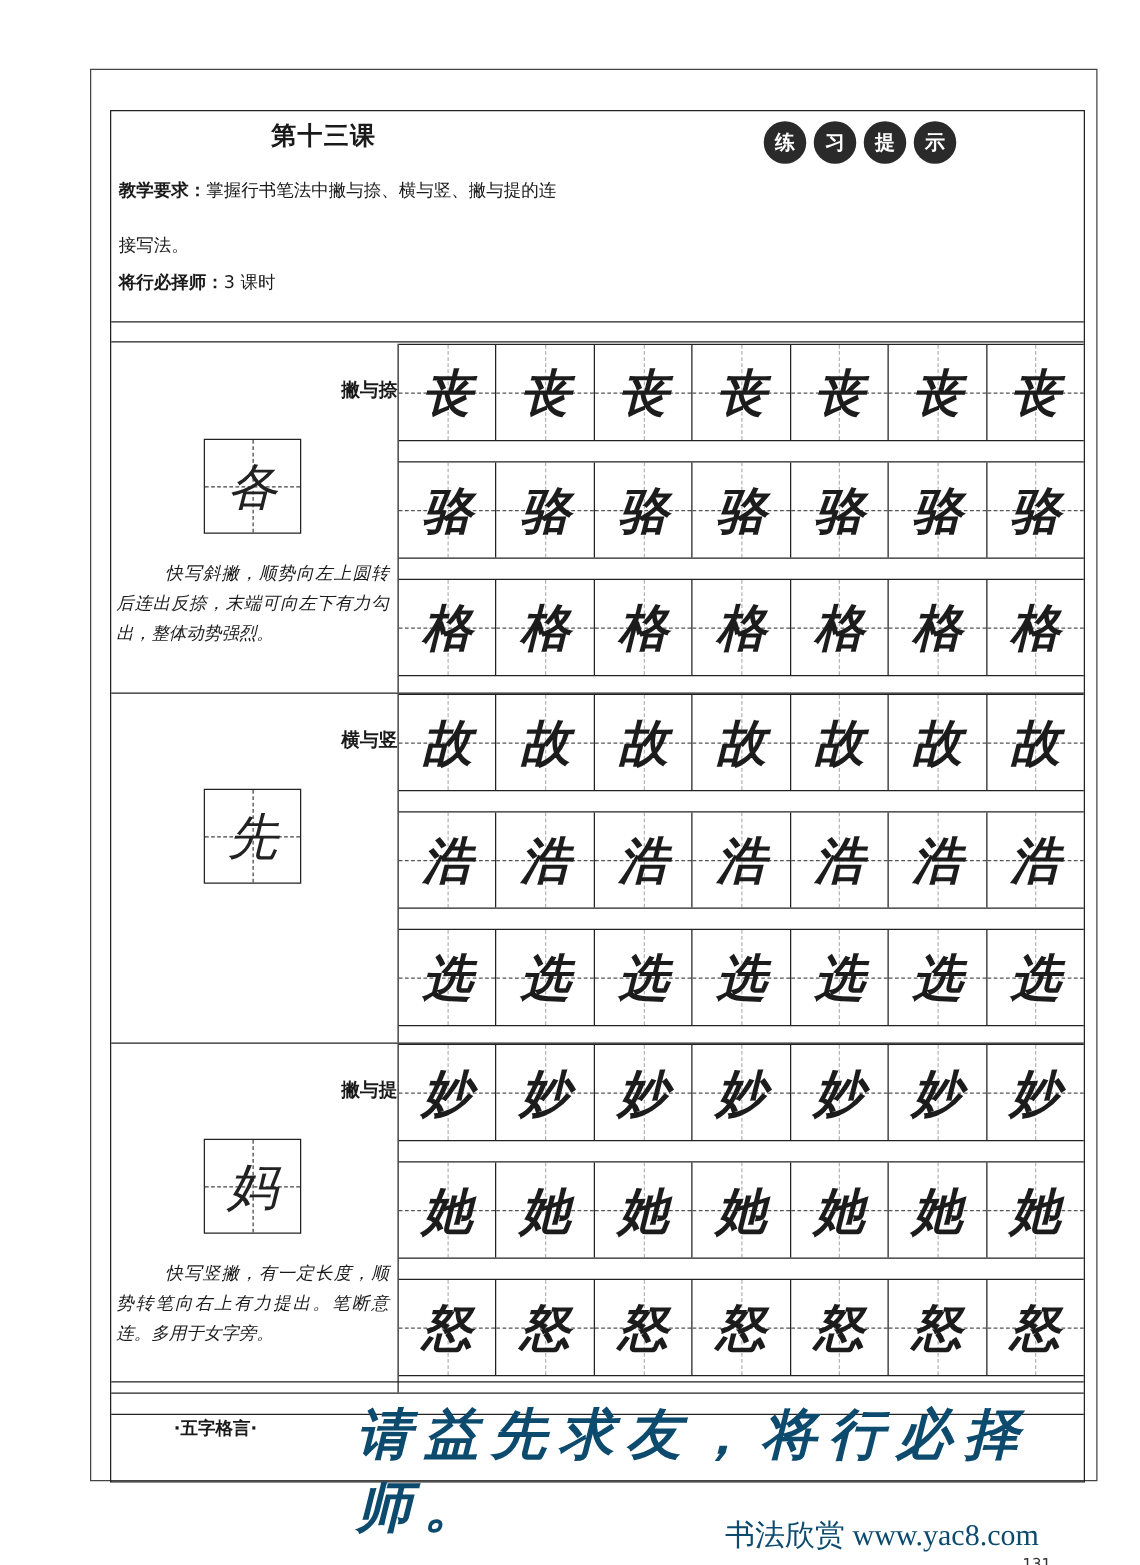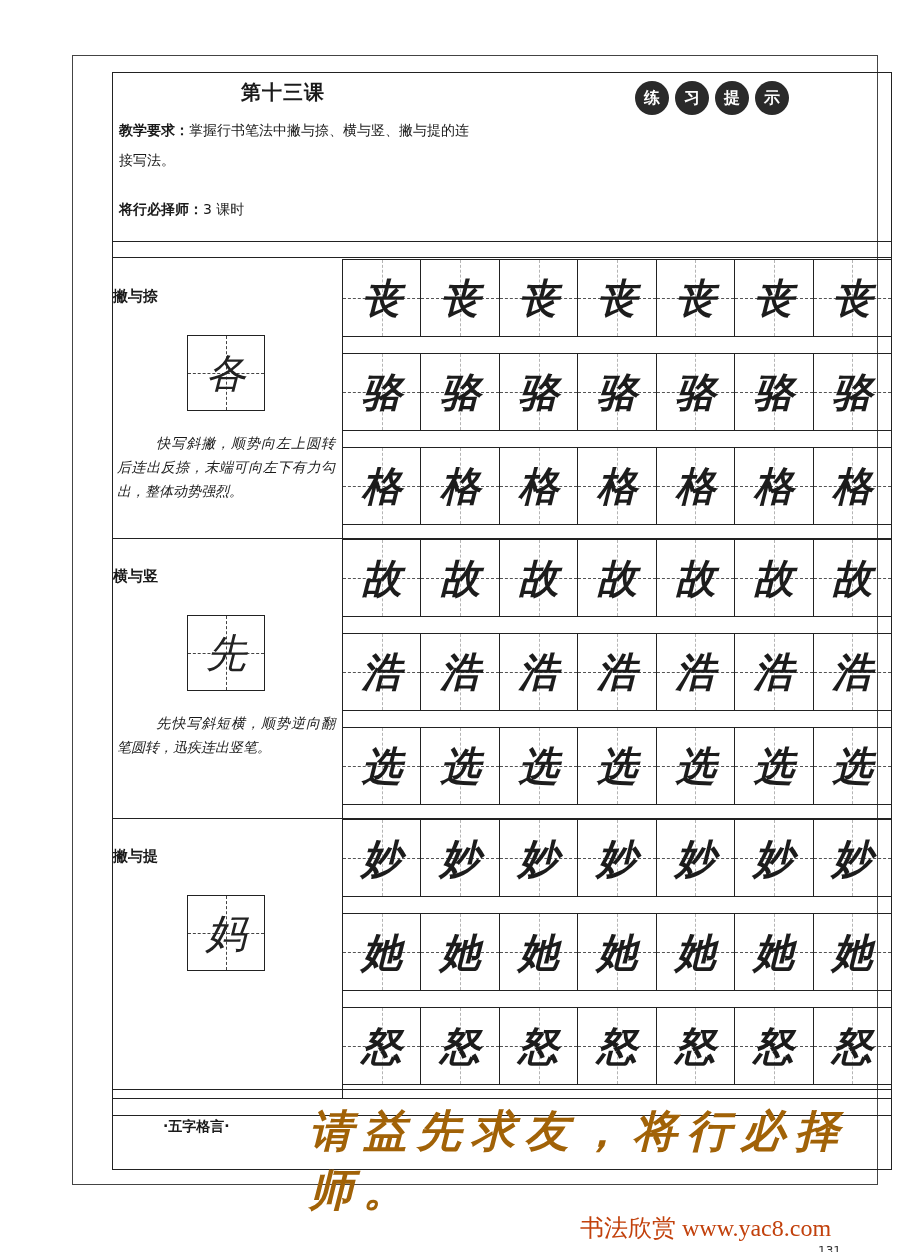--- a/index.html
+++ b/index.html
@@ -7,47 +7,47 @@
     width: 912px; height: 1252px; position: relative; overflow: hidden;
     background: #ffffff;
     font-family: "DejaVu Sans", "Liberation Sans", sans-serif;
     color: #1a1a1a;
   }
   .outer-frame {
     position: absolute; left: 72px; top: 55px; width: 806px; height: 1130px;
     border: 1px solid #444; box-sizing: border-box;
   }
   .inner-frame {
-    position: absolute; left: 88px; top: 72px; width: 780px; height: 1098px;
-    border: 1.5px solid #222; box-sizing: border-box; margin-left: 24px;
+    position: absolute; left: 88px; top: 88px; width: 780px; height: 1098px;
+    border: 1.5px solid #222; box-sizing: border-box;
   }
   
   .header { position: absolute; left: 0; top: 0; width: 100%; height: 168px; border-bottom: 1.5px solid #222; }
   .lesson-title { position: absolute; left: 128px; top: 6px; font-size: 20px; font-weight: bold; letter-spacing: 1px; }
-  .req { position: absolute; left: 6px; top: 42px; width: 360px; font-size: 14px; line-height: 30px; }
+  .req { position: absolute; left: 6px; top: 42px; width: 360px; font-size: 14px; line-height: 44px; }
   .req b { font-weight: bold; }
   .hours { position: absolute; left: 6px; top: 128px; font-size: 14px; }
   .hours b { font-weight: bold; }
   .tips-badges { position: absolute; left: 522px; top: 8px; display: flex; gap: 6px; }
   .badge {
     width: 34px; height: 34px; border-radius: 50%; background: #2a2a2a; color: #fff;
     display: flex; align-items: center; justify-content: center; font-size: 16px; font-weight: bold;
   }
   .tips-text {
     position: absolute; left: 404px; top: 44px; width: 362px; font-size: 14.5px; line-height: 24.5px;
     text-indent: 2em; text-align: justify;
   }
   .gap-row { position: absolute; left: 0; width: 100%; height: 16px; border-bottom: 1.5px solid #222; }
 
   
   .section { position: absolute; left: 0; width: 100%; border-bottom: 1.5px solid #222; box-sizing: border-box; }
   .section-left {
     position: absolute; left: 0; top: 0; width: 230px; height: 100%; border-right: 1.5px solid #222; box-sizing: border-box;
   }
-  .section-title { position: absolute; left: 0; width: 100%; top: 28px; text-align: left; font-size: 15px; font-weight: bold; }
+  .section-title { position: absolute; left: 0; width: 100%; top: 28px; text-align: right; font-size: 15px; font-weight: bold; }
   .sample-box {
     position: absolute; left: 74px; top: 76px; width: 78px; height: 76px; border: 1.5px solid #222; box-sizing: border-box;
   }
   .sample-box .hline { position: absolute; left: 0; right: 0; top: 50%; border-top: 1.5px dashed #444; }
   .sample-box .vline { position: absolute; top: 0; bottom: 0; left: 50%; border-left: 1.5px dashed #444; }
   .sample-char {
     position: absolute; left: 0; top: 0; width: 100%; height: 100%; display: flex; align-items: center; justify-content: center;
     font-family: "DejaVu Serif", serif; font-size: 40px; font-style: italic; color: #222;
   }
   .section-desc {
@@ -64,24 +64,24 @@
   .cell .ch {
     position: absolute; left: 0; top: 0; width: 100%; height: 100%; display: flex; align-items: center; justify-content: center;
     font-family: "DejaVu Serif", serif; font-size: 40px; font-style: italic; font-weight: bold; color: #1c1c1c;
   }
 
   
   .motto { position: absolute; left: 0; bottom: 0; width: 100%; height: 80px; border-top: 1.5px solid #222; box-sizing: border-box; }
   .motto-label { position: absolute; left: 50px; top: 28px; font-size: 14px; font-weight: bold; }
   .motto-text {
     position: absolute; left: 196px; top: 12px; font-family: "DejaVu Serif", serif; font-style: italic; font-weight: bold;
-    font-size: 44px; letter-spacing: 10px; color: #a16207;
+    font-size: 44px; letter-spacing: 10px; color: #0c4a6e;
   }
   .watermark {
-    position: absolute; left: 580px; top: 1212px; font-family: "Liberation Serif", serif; font-size: 24px; color: #c2410c;
+    position: absolute; left: 580px; top: 1212px; font-family: "Liberation Serif", serif; font-size: 24px; color: #0c4a6e;
   }
   .page-num { position: absolute; left: 818px; top: 1244px; font-size: 12px; color: #333; }
 </style>
 </head>
 <body>
 
 <div class="outer-frame"></div>
 
 <div class="inner-frame">
 
@@ -229,21 +229,20 @@
         </div>
       </div>
       <div class="section" style="top: 466px; height: 280px;">
         <div class="section-left">
           <div class="section-title">横与竖</div>
           <div class="sample-box">
             <div class="hline"></div>
             <div class="vline"></div>
             <div class="sample-char">先</div>
           </div>
-          <div class="section-desc">先快写斜短横，顺势逆向翻笔圆转，迅疾连出竖笔。</div>
         </div>
         <div class="grid-area">
           <div class="grid-row" style="top: 0px;">
             <div class="cell">
               <div class="hline"></div>
               <div class="vline"></div>
               <div class="ch">故</div>
             </div>
             <div class="cell">
               <div class="hline"></div>
@@ -353,20 +352,21 @@
         </div>
       </div>
       <div class="section" style="top: 746px; height: 280px;">
         <div class="section-left">
           <div class="section-title">撇与提</div>
           <div class="sample-box">
             <div class="hline"></div>
             <div class="vline"></div>
             <div class="sample-char">妈</div>
           </div>
+          <div class="section-desc">快写竖撇，有一定长度，顺势转笔向右上有力提出。笔断意连。多用于女字旁。</div>
         </div>
         <div class="grid-area">
           <div class="grid-row" style="top: 0px;">
             <div class="cell">
               <div class="hline"></div>
               <div class="vline"></div>
               <div class="ch">妙</div>
             </div>
             <div class="cell">
               <div class="hline"></div>

